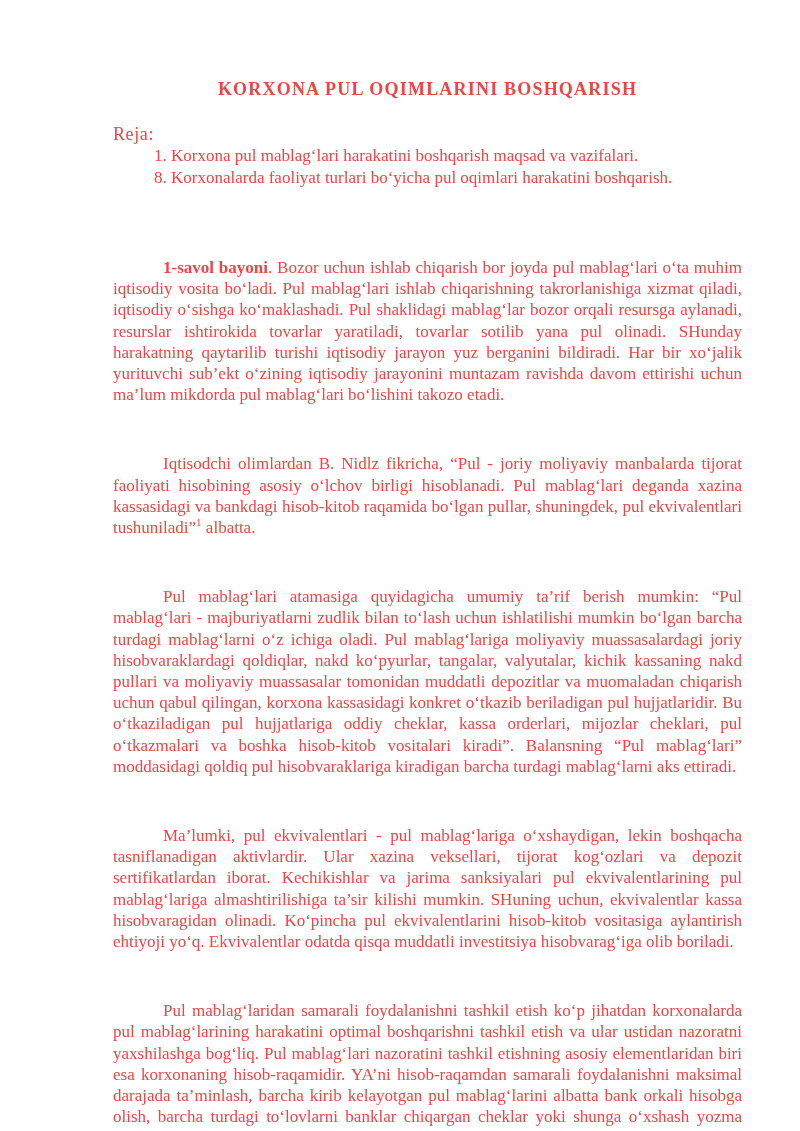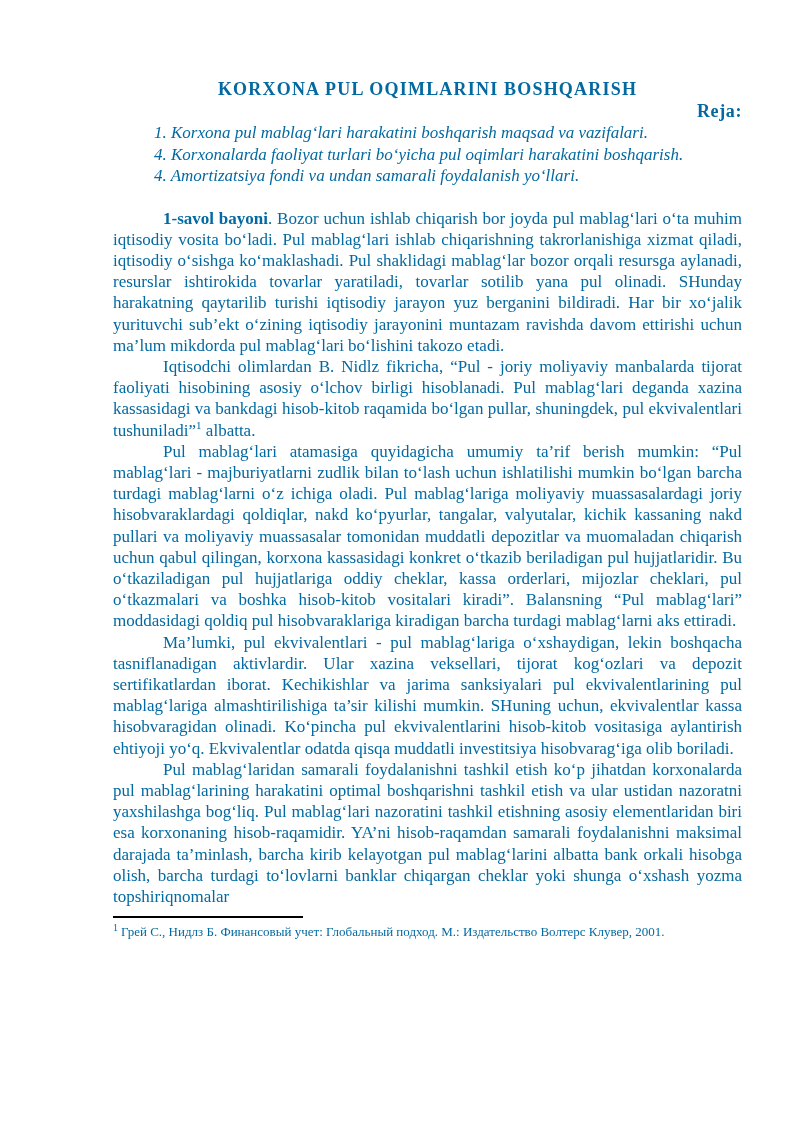--- a/index.html
+++ b/index.html
@@ -2,51 +2,53 @@
 <html><head>
 <meta charset="utf-8">
 <style>
   * { margin: 0; padding: 0; box-sizing: border-box; }
   html, body { background: #ffffff; }
   .page {
     position: relative;
     width: 800px;
     height: 1131px;
     background: #ffffff;
-    color: #0369a1;
+    color: #ef4444;
     font-family: "Liberation Serif", "DejaVu Serif", serif;
     padding: 78px 58px 0 113px;
     overflow: hidden;
   }
   .doc-title {
     text-align: center;
     font-weight: bold;
     font-size: 18px;
     line-height: 22px;
     letter-spacing: 1.2px;
   }
   .plan-heading {
-    text-align: right;
-    font-weight: bold;
+    text-align: left;
+    font-weight: normal;
     font-size: 18px;
     line-height: 22px;
     letter-spacing: 0.6px;
+    margin-top: 23px;
   }
   .plan-list {
     margin-left: 41px;
     font-size: 17px;
     line-height: 21.5px;
   }
-  .plan-item { white-space: nowrap; font-style: italic; }
+  .plan-item { white-space: nowrap; }
   .spacer-line { height: 21px; }
   p.body-para {
     font-size: 17px;
     line-height: 21.2px;
     text-align: justify;
     text-indent: 50px;
+    margin-top: 48px;
   }
   .bold-lead { font-weight: bold; }
   sup.fn-ref {
     font-size: 11px;
     line-height: 0;
     vertical-align: super;
   }
   .footnote-sep {
     margin-top: 9px;
     width: 190px;
@@ -68,22 +70,21 @@
 <body>
 
 <div class="page">
 
   <div class="doc-title">KORXONA PUL OQIMLARINI BOSHQARISH</div>
 
   <div class="plan-heading">Reja:</div>
 
   <div class="plan-list">
     <div class="plan-item">1. Korxona pul mablag‘lari harakatini boshqarish maqsad va vazifalari.</div>
-    <div class="plan-item">4. Korxonalarda faoliyat turlari bo‘yicha pul oqimlari harakatini boshqarish.</div>
-    <div class="plan-item">4. Amortizatsiya fondi va undan samarali foydalanish yo‘llari.</div>
+    <div class="plan-item">8. Korxonalarda faoliyat turlari bo‘yicha pul oqimlari harakatini boshqarish.</div>
   </div>
 
   <div class="spacer-line"></div>
 
   <p class="body-para"><span class="bold-lead">1-savol bayoni</span><span>. Bozor uchun ishlab chiqarish bor joyda pul mablag‘lari o‘ta muhim iqtisodiy vosita bo‘ladi. Pul mablag‘lari ishlab chiqarishning takrorlanishiga xizmat qiladi, iqtisodiy o‘sishga ko‘maklashadi. Pul shaklidagi mablag‘lar bozor orqali resursga aylanadi, resurslar ishtirokida tovarlar yaratiladi, tovarlar sotilib yana pul olinadi. SHunday harakatning qaytarilib turishi iqtisodiy jarayon yuz berganini bildiradi. Har bir xo‘jalik yurituvchi sub’ekt o‘zining iqtisodiy jarayonini muntazam ravishda davom ettirishi uchun ma’lum mikdorda pul mablag‘lari bo‘lishini takozo etadi.</span></p>
 
   <p class="body-para"><span>Iqtisodchi olimlardan B. Nidlz fikricha, “Pul - joriy moliyaviy manbalarda tijorat faoliyati hisobining asosiy o‘lchov birligi hisoblanadi. Pul mablag‘lari deganda xazina kassasidagi va bankdagi hisob-kitob raqamida bo‘lgan pullar, shuningdek, pul ekvivalentlari tushuniladi”</span><sup class="fn-ref">1</sup><span> albatta.</span></p>
 
   <p class="body-para">Pul mablag‘lari atamasiga quyidagicha umumiy ta’rif berish mumkin: “Pul mablag‘lari - majburiyatlarni zudlik bilan to‘lash uchun ishlatilishi mumkin bo‘lgan barcha turdagi mablag‘larni o‘z ichiga oladi. Pul mablag‘lariga moliyaviy muassasalardagi joriy hisobvaraklardagi qoldiqlar, nakd ko‘pyurlar, tangalar, valyutalar, kichik kassaning nakd pullari va moliyaviy muassasalar tomonidan muddatli depozitlar va muomaladan chiqarish uchun qabul qilingan, korxona kassasidagi konkret o‘tkazib beriladigan pul hujjatlaridir. Bu o‘tkaziladigan pul hujjatlariga oddiy cheklar, kassa orderlari, mijozlar cheklari, pul o‘tkazmalari va boshka hisob-kitob vositalari kiradi”. Balansning “Pul mablag‘lari” moddasidagi qoldiq pul hisobvaraklariga kiradigan barcha turdagi mablag‘larni aks ettiradi.</p>
 

